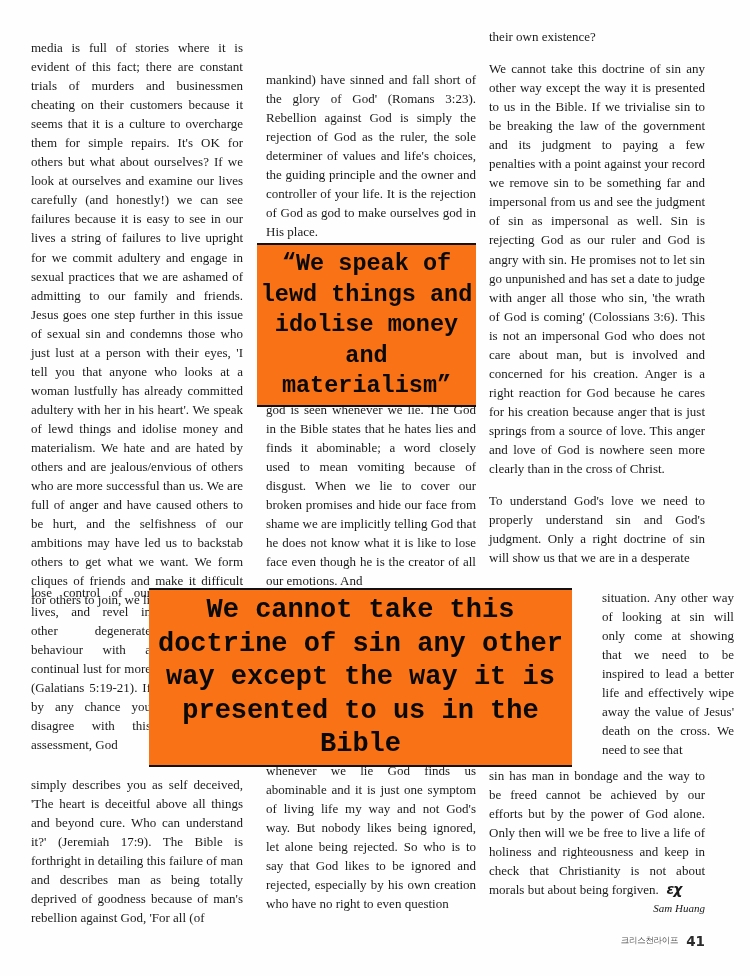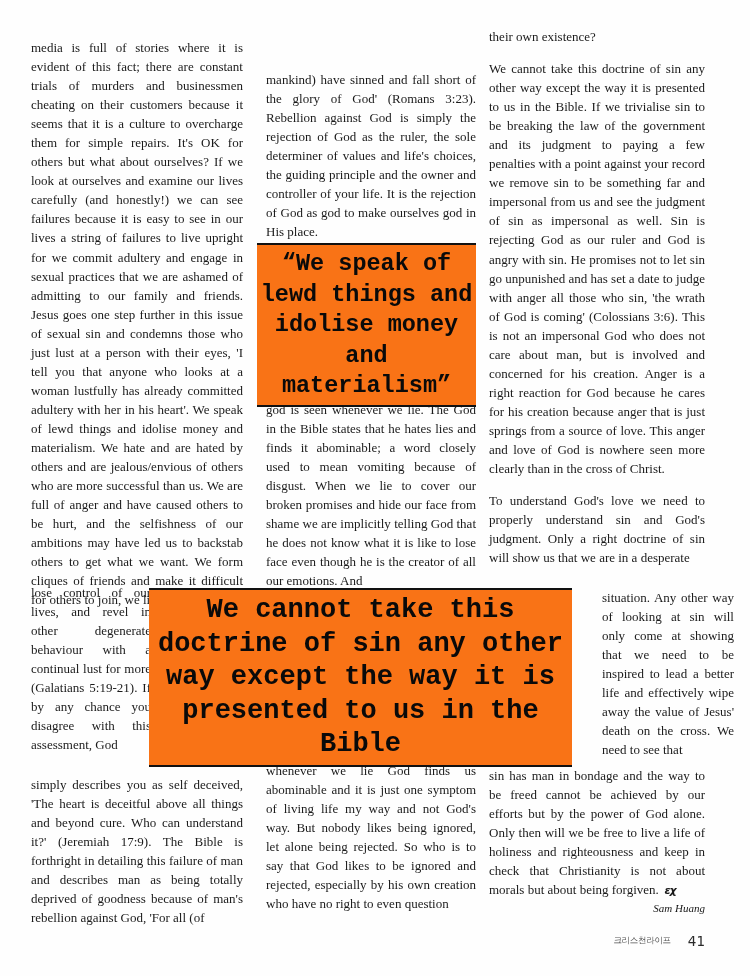--- a/index.html
+++ b/index.html
@@ -87,21 +87,21 @@
     top: 588px;
     width: 423px;
     font-size: 27px;
     line-height: 33.5px;
     z-index: 5;
   }
 
   
   .endmark {
     font-family: "DejaVu Sans", sans-serif;
-    font-size: 11px;
+    font-size: 14px;
     font-weight: 700;
     font-style: italic;
     letter-spacing: -1px;
     vertical-align: baseline;
   }
   .byline {
     position: absolute;
     left: 489px;
     top: 902px;
     width: 216px;
@@ -124,22 +124,22 @@
   .footer .magazine {
     font-family: Liberation Sans, sans-serif;
     font-size: 8.5px;
     letter-spacing: -0.3px;
     opacity: 0.82;
     vertical-align: middle;
   }
   .footer .pageno {
     font-family: "DejaVu Sans", sans-serif;
     font-size: 13.5px;
-    font-weight: 400;
-    margin-left: 17px;
+    font-weight: 700;
+    margin-left: 8px;
     vertical-align: middle;
   }
 </style>
 </head>
 <body>
 
 <div class="page">
 
   <div class="col col-left" id="c1a">
     <p>media is full of stories where it is evident of this fact; there are constant trials of murders and businessmen cheating on their customers because it seems that it is a culture to overcharge them for simple repairs. It's OK for others but what about ourselves? If we look at ourselves and examine our lives carefully (and honestly!) we can see failures because it is easy to see in our lives a string of failures to live upright for we commit adultery and engage in sexual practices that we are ashamed of admitting to our family and friends. Jesus goes one step further in this issue of sexual sin and condemns those who just lust at a person with their eyes, 'I tell you that anyone who looks at a woman lustfully has already committed adultery with her in his heart'. We speak of lewd things and idolise money and materialism. We hate and are hated by others and are jealous/envious of others who are more successful than us. We are full of anger and have caused others to be hurt, and the selfishness of our ambitions may have led us to backstab others to get what we want. We form cliques of friends and make it difficult for others to join, we lie, get drunk and</p>

